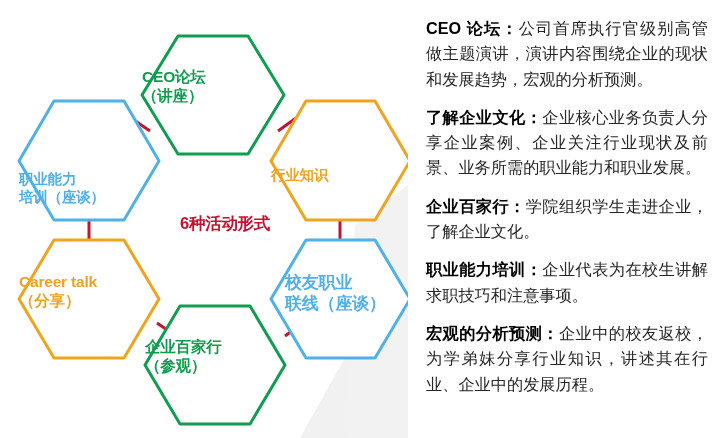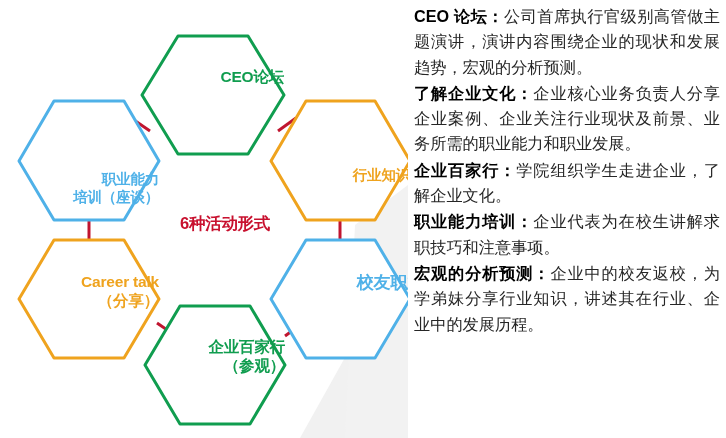--- a/index.html
+++ b/index.html
@@ -32,21 +32,21 @@
     overflow: hidden;
   }
   #diagram-svg {
     position: absolute;
     left: 0;
     top: 0;
   }
 
   .hex-label {
     position: absolute;
-    text-align: right;
+    text-align: left;
     font-weight: bold;
     line-height: 1.22;
     letter-spacing: -0.2px;
     white-space: nowrap;
     pointer-events: none;
   }
   .hex-label .l1, .hex-label .l2 { display: block; }
 
   #center-label {
     position: absolute;
@@ -72,21 +72,21 @@
     box-sizing: border-box;
     font-family: "Liberation Serif", "DejaVu Serif", serif;
     font-size: 16.2px;
     line-height: 25.3px;
     color: #1a1a1a;
     text-align: justify;
     text-justify: inter-ideograph;
     overflow: hidden;
   }
   #text-panel p {
-    margin: 0;
+    margin: 12px;
     text-indent: 0;
   }
   #text-panel .term {
     font-family: "Liberation Sans", "DejaVu Sans", sans-serif;
     font-weight: bold;
     color: #000000;
   }
   #text-panel .body {
     color: #262626;
   }
@@ -129,33 +129,35 @@
         <polygon stroke="#4FB1E8" points="306,240 375,240 410,299 375,358 306,358 271,299"></polygon>
 
         <polygon stroke="#EFA31E" points="54,240 124,240 159,299 124,358 54,358 19,299"></polygon>
 
         <polygon stroke="#109D4F" points="180,306 250,306 285,365 250,424 180,424 145,365"></polygon>
       </g>
     </svg>
 
     <div class="hex-label" style="left:142px; top:68px; width:142px; color:#109D4F; font-size:15.5px;">
       <span class="l1">CEO论坛</span>
+      <span class="l2">（讲座）</span>
     </div>
 
     <div class="hex-label" style="left:271px; top:135px; width:139px; color:#EFA31E; font-size:14.5px;margin-top:32px;">
       <span class="l1">行业知识</span>
     </div>
 
     <div class="hex-label" style="left:19px; top:135px; width:140px; color:#4FB1E8; font-size:14.5px;margin-top:36px;">
       <span class="l1">职业能力</span>
       <span class="l2">培训（座谈）</span>
     </div>
 
     <div class="hex-label" style="left:285px; top:273px; width:139px; color:#4FB1E8; font-size:17px;">
       <span class="l1">校友职业</span>
+      <span class="l2">联线（座谈）</span>
     </div>
 
     <div class="hex-label" style="left:19px; top:273px; width:140px; color:#EFA31E; font-size:15.5px;">
       <span class="l1">Career talk</span>
       <span class="l2">（分享）</span>
     </div>
 
     <div class="hex-label" style="left:145px; top:338px; width:140px; color:#109D4F; font-size:15.5px;">
       <span class="l1">企业百家行</span>
       <span class="l2">（参观）</span>

